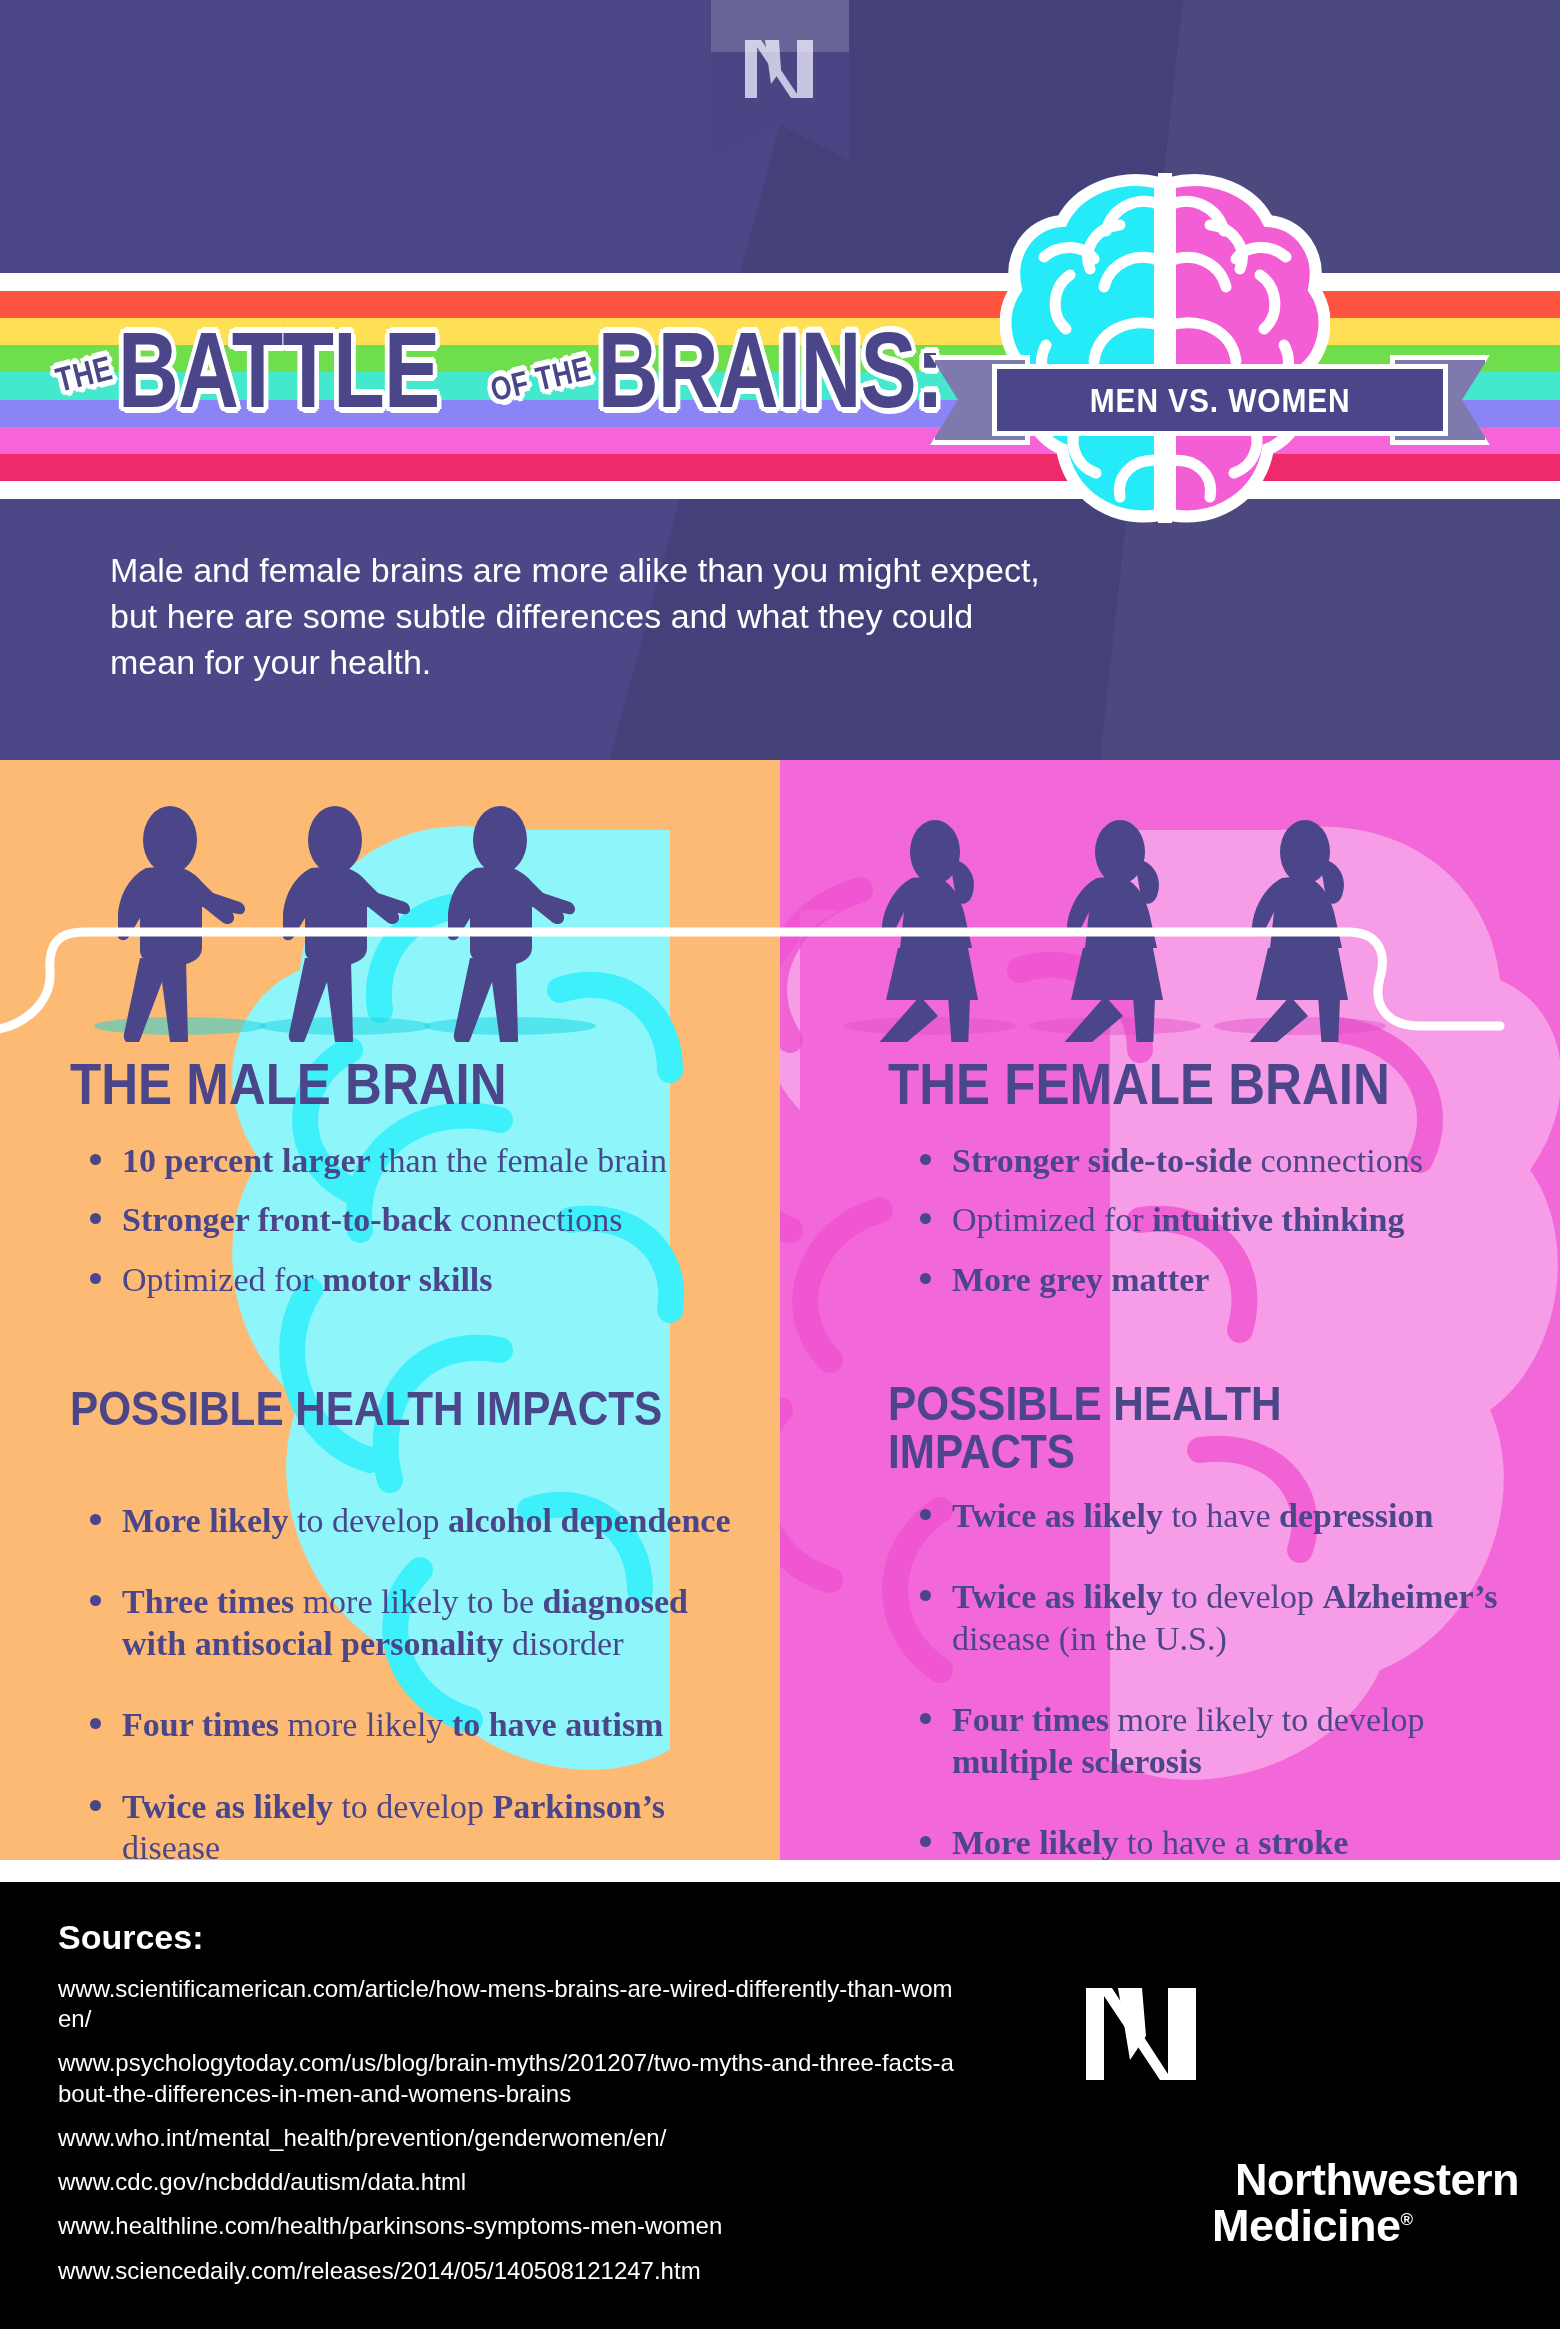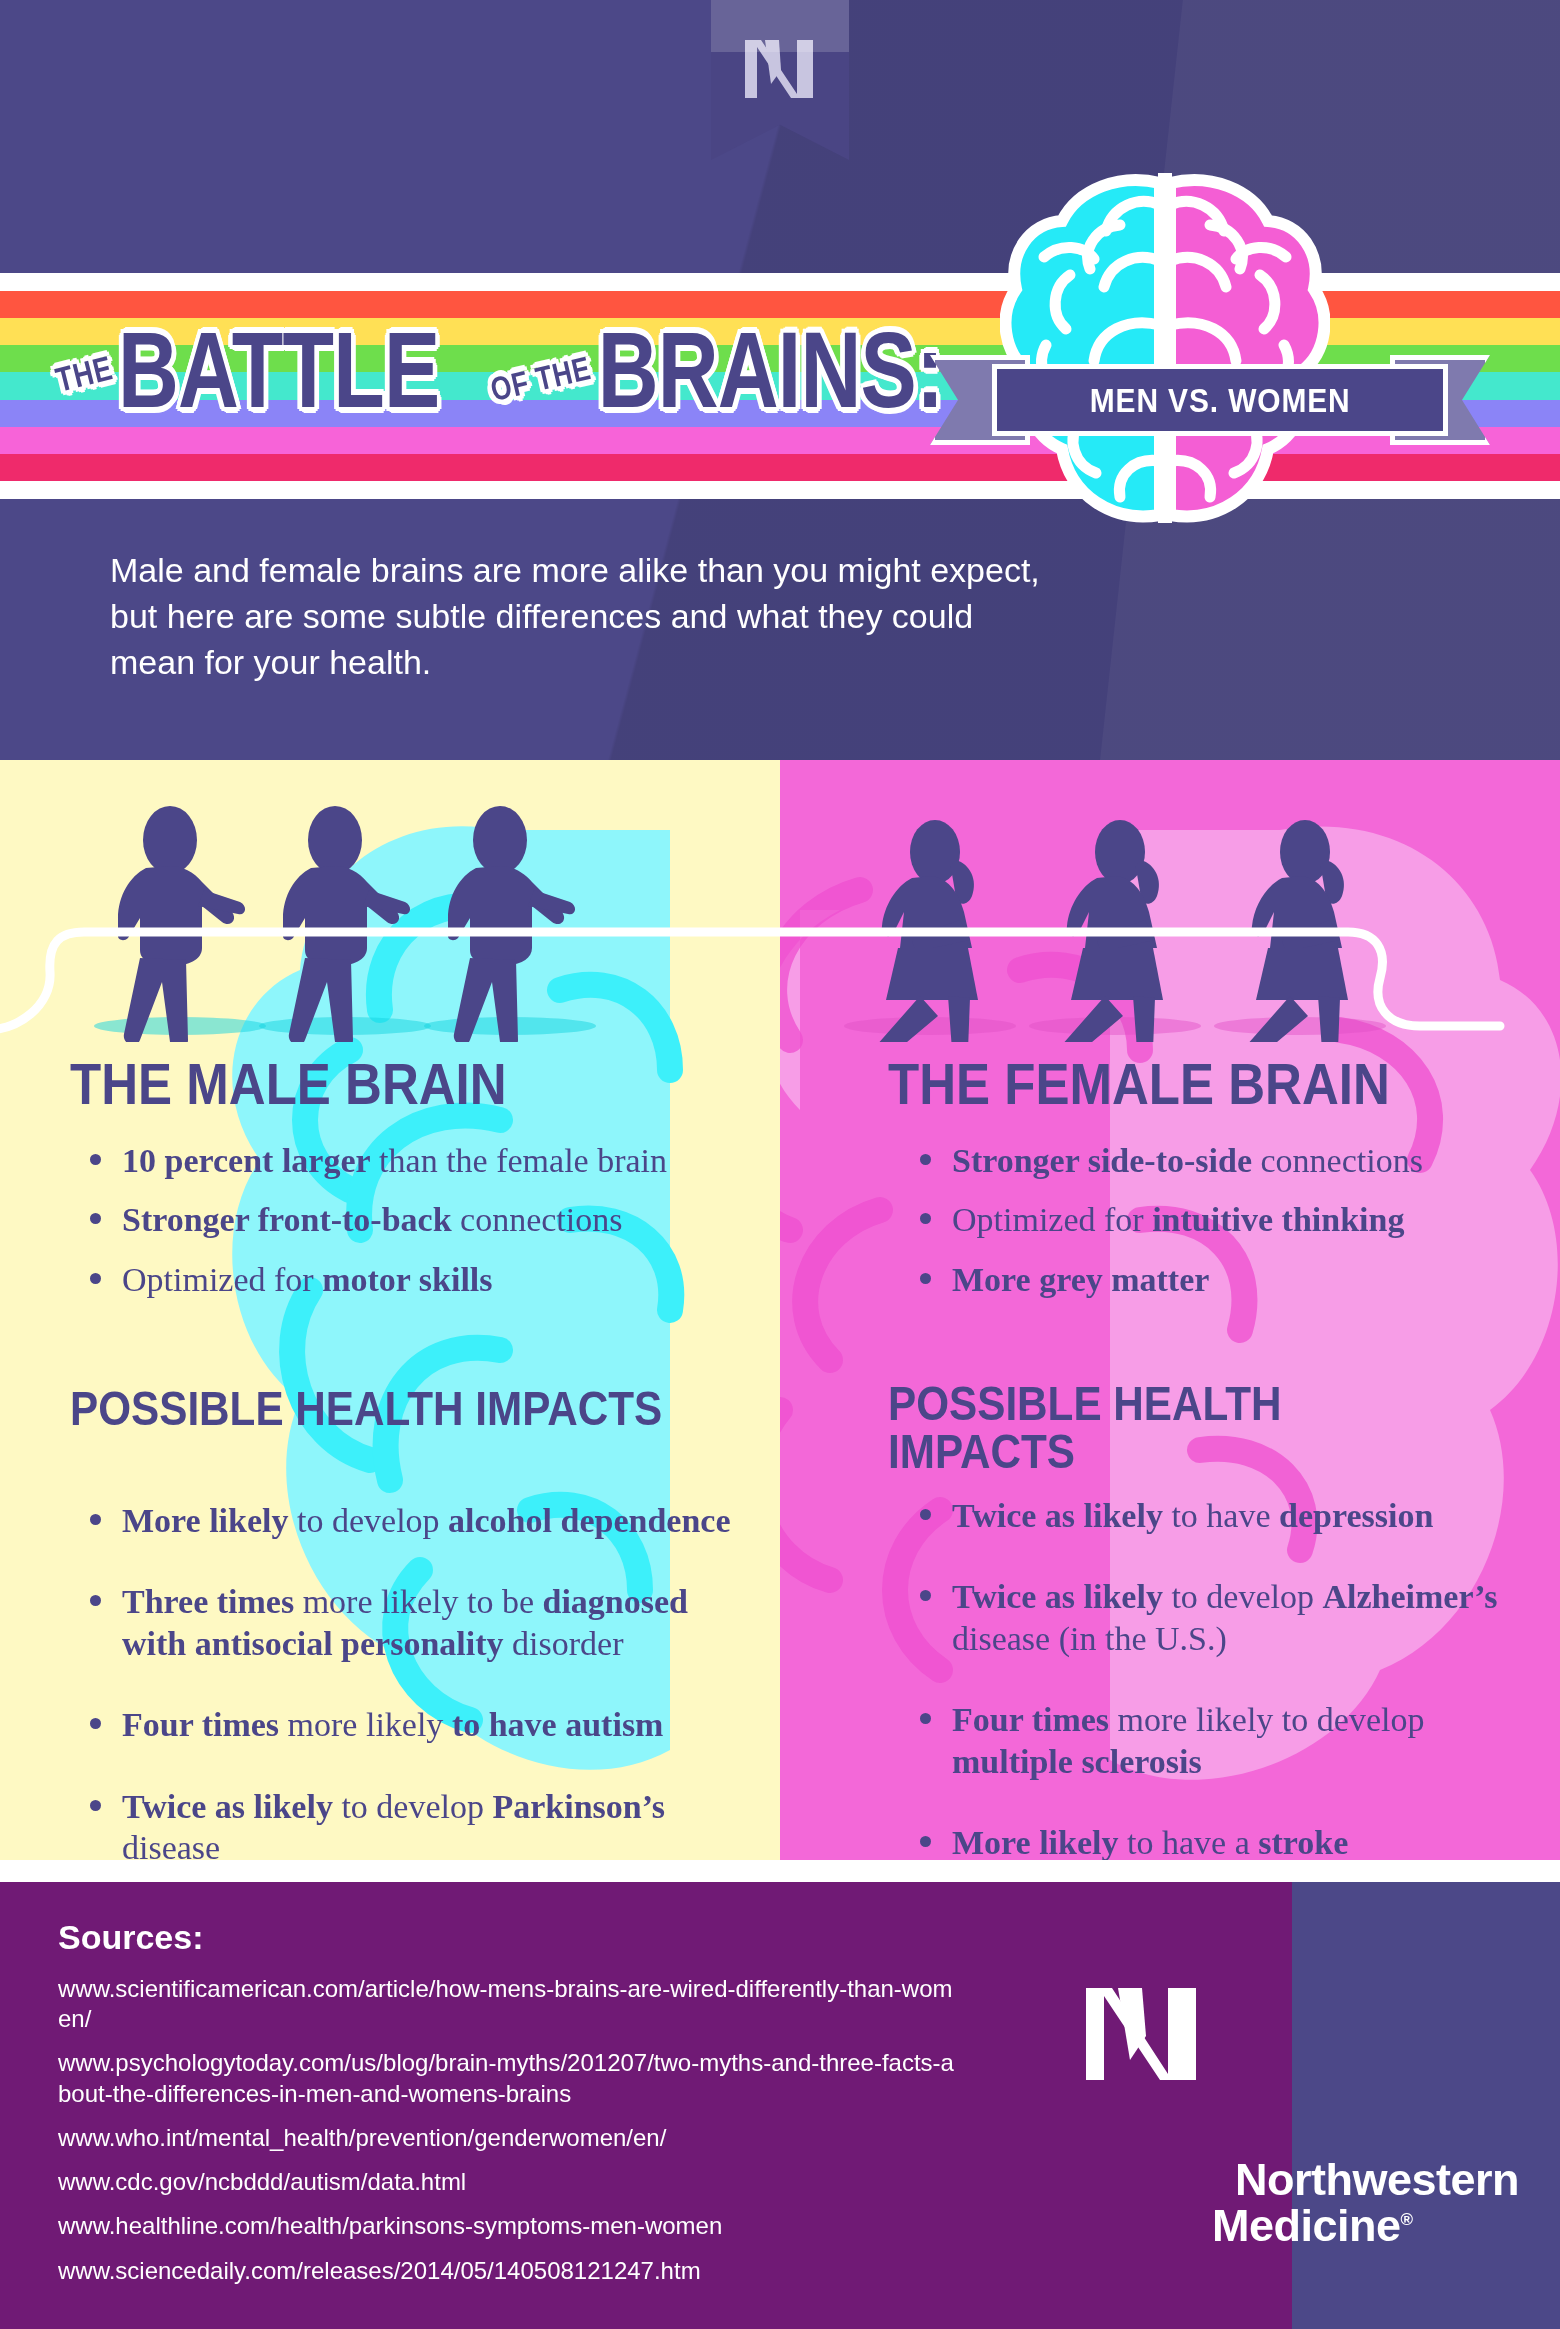--- a/index.html
+++ b/index.html
@@ -111,21 +111,21 @@
   
   .intro {
     position:absolute; left:110px; top:548px; width:950px; z-index:5;
     color:#ffffff; font-size:34px; line-height:1.35;
     font-family:"Liberation Sans", sans-serif;
   }
 
   
   .compare { position:absolute; left:0; top:760px; width:1560px; height:1100px; }
   .col { position:absolute; top:0; height:1100px; overflow:hidden; }
-  .col-male   { left:0;    width:780px; background:#fef9c3; }
+  .col-male   { left:0;    width:780px; background:#fdba74; }
   .col-female { left:780px;width:780px; background:#f368d8; }
 
   .brain-bg { position:absolute; opacity:1; }
   .brain-bg.male   { left:200px;  top:30px;  }
   .brain-bg.female { left:-60px;  top:30px;  }
 
   .tug { position:absolute; top:22px; left:0; width:780px; height:260px; }
 
   .sec-title {
     position:absolute; font-weight:bold; color:#4b4689;
@@ -150,22 +150,22 @@
 
   .male-facts   { left:70px;  top:380px; width:660px; }
   .female-facts { left:900px; top:380px; width:630px; }
   .male-impacts { left:70px;  top:700px; width:690px; }
   .female-impacts { left:900px; top:695px; width:640px; }
   .male-impacts li, .female-impacts li { margin-bottom:24px;margin-top:40px; }
 
   
   .footer-white { position:absolute; left:0; top:1860px; width:1560px; height:22px; background:#fff; }
   .footer {
-    position:absolute; left:0; top:1882px; width:1292px; height:447px;
-    background:#701a75; overflow:hidden;
+    position:absolute; left:0; top:1882px; width:1560px; height:447px;
+    background:#000000; overflow:hidden;
   }
   .sources-heading {
     position:absolute; left:58px; top:36px;
     color:#fff; font-size:34px; font-weight:bold;
   }
   .sources-list { position:absolute; left:58px; top:92px; width:900px; }
   .sources-list div {
     color:#fff; font-size:24px; line-height:1.26; margin-bottom:14px;
     word-break:break-all;
   }

